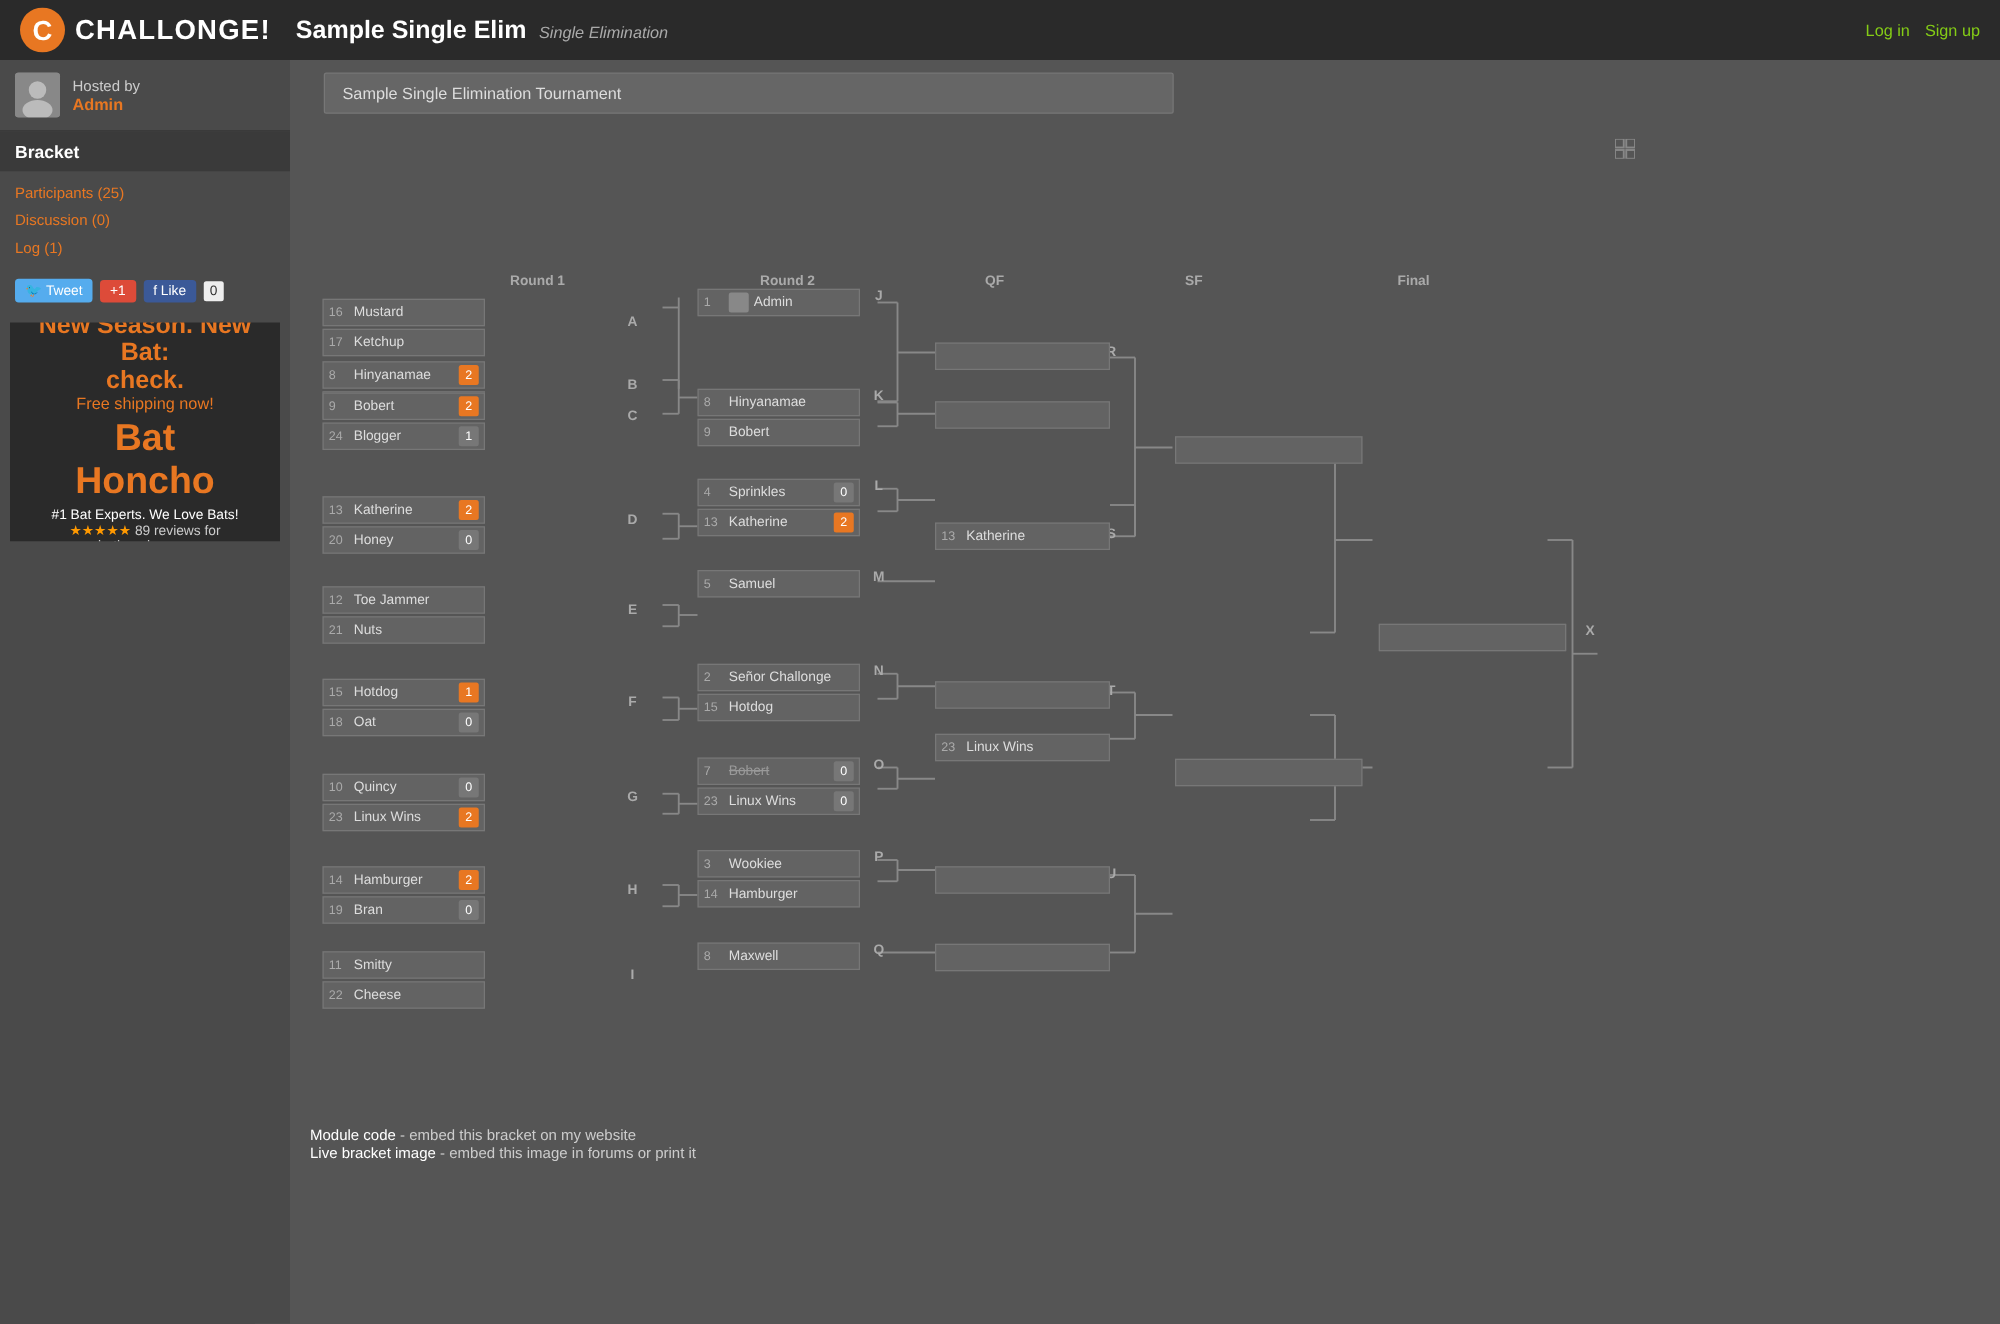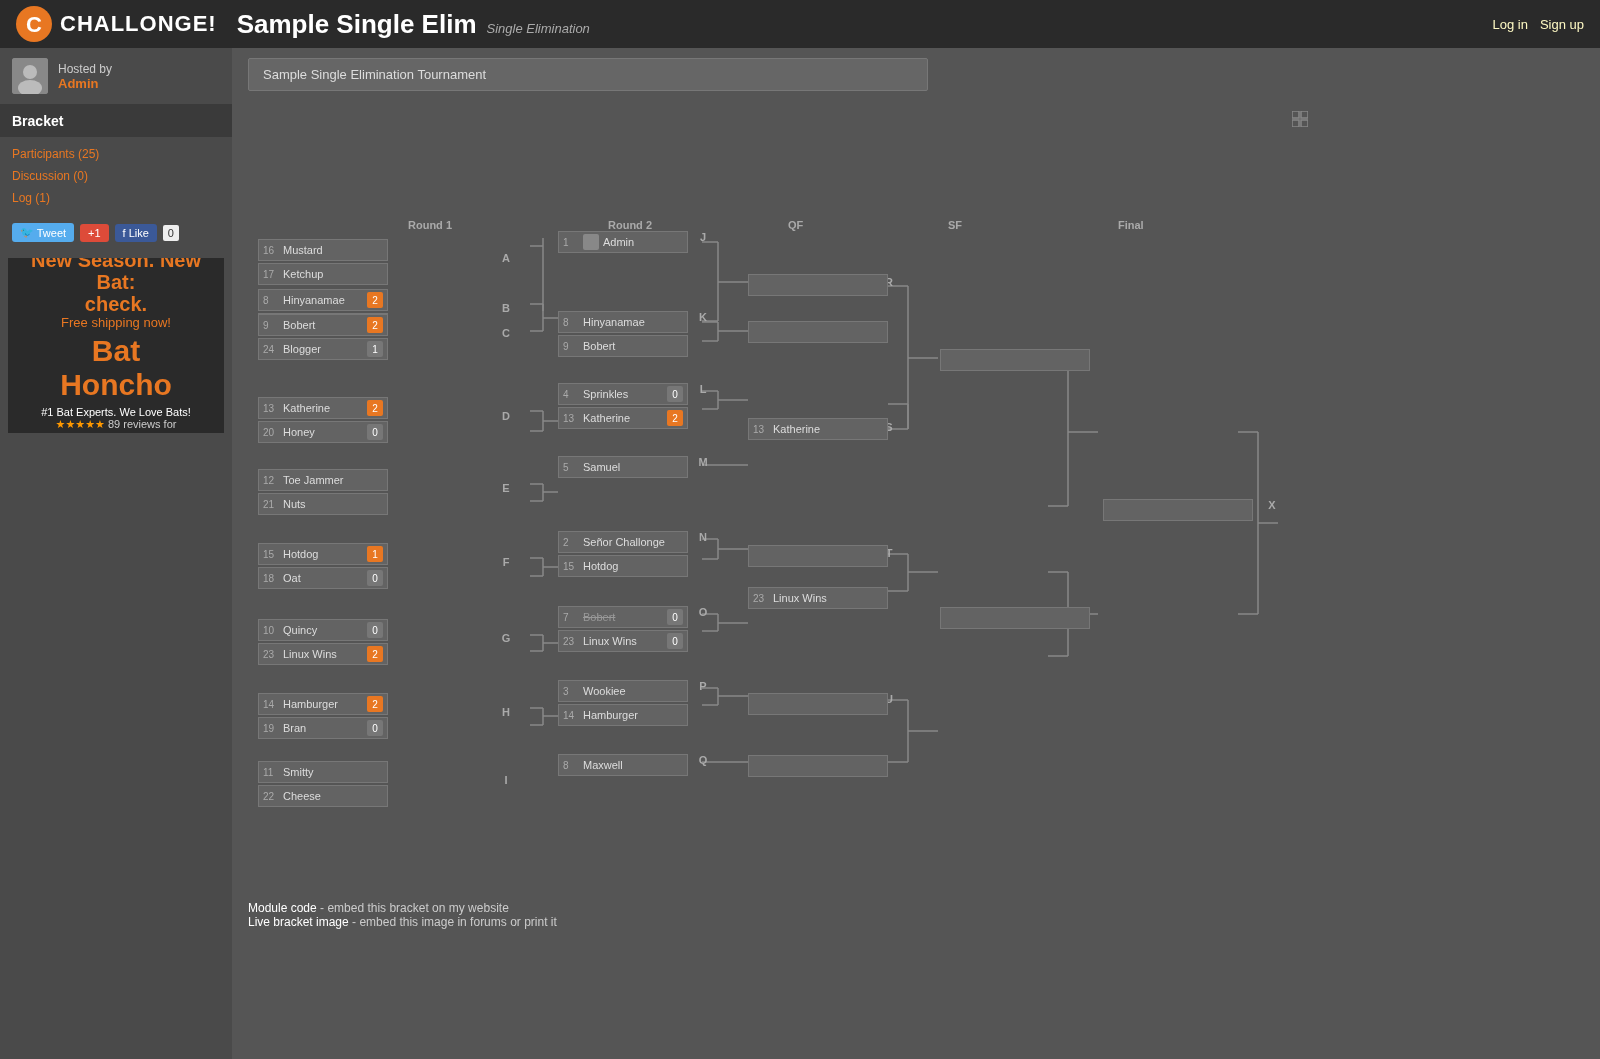--- a/index.html
+++ b/index.html
@@ -36,38 +36,38 @@
       letter-spacing: 1px;
     }
     #tournament-title-area {
       margin-left: 20px;
       display: flex;
       align-items: baseline;
       gap: 10px;
     }
     #tournament-title {
       color: #fff;
-      font-size: 26px;
+      font-size: 20px;
       font-weight: bold;
       text-align: right;
     }
     #tournament-subtitle {
       color: #aaa;
       font-size: 13px;
       font-style: italic;
     }
     #header-auth {
       margin-left: auto;
       display: flex;
       gap: 12px;
       color: #ccc;
       font-size: 13px;
     }
     #header-auth a {
-      color: #fef9c3;
+      color: #84cc16;
       text-decoration: none;
       cursor: pointer;
     }
 
     
     #layout {
       display: flex;
       min-height: calc(1059px - 48px);
     }
 
@@ -207,20 +207,21 @@
     #tourney-info-bar {
       background-color: #666;
       border: 1px solid #777;
       padding: 8px 14px;
       color: #ddd;
       font-size: 13px;
       margin-bottom: 20px;
       border-radius: 2px;
       width: calc(100% - 40px);
       max-width: 680px;
+      margin-left: 11px;
     }
 
     
     #bracket-container {
       overflow-x: auto;
       padding-bottom: 20px;
     }
 
     .seed-row {
       display: flex;

